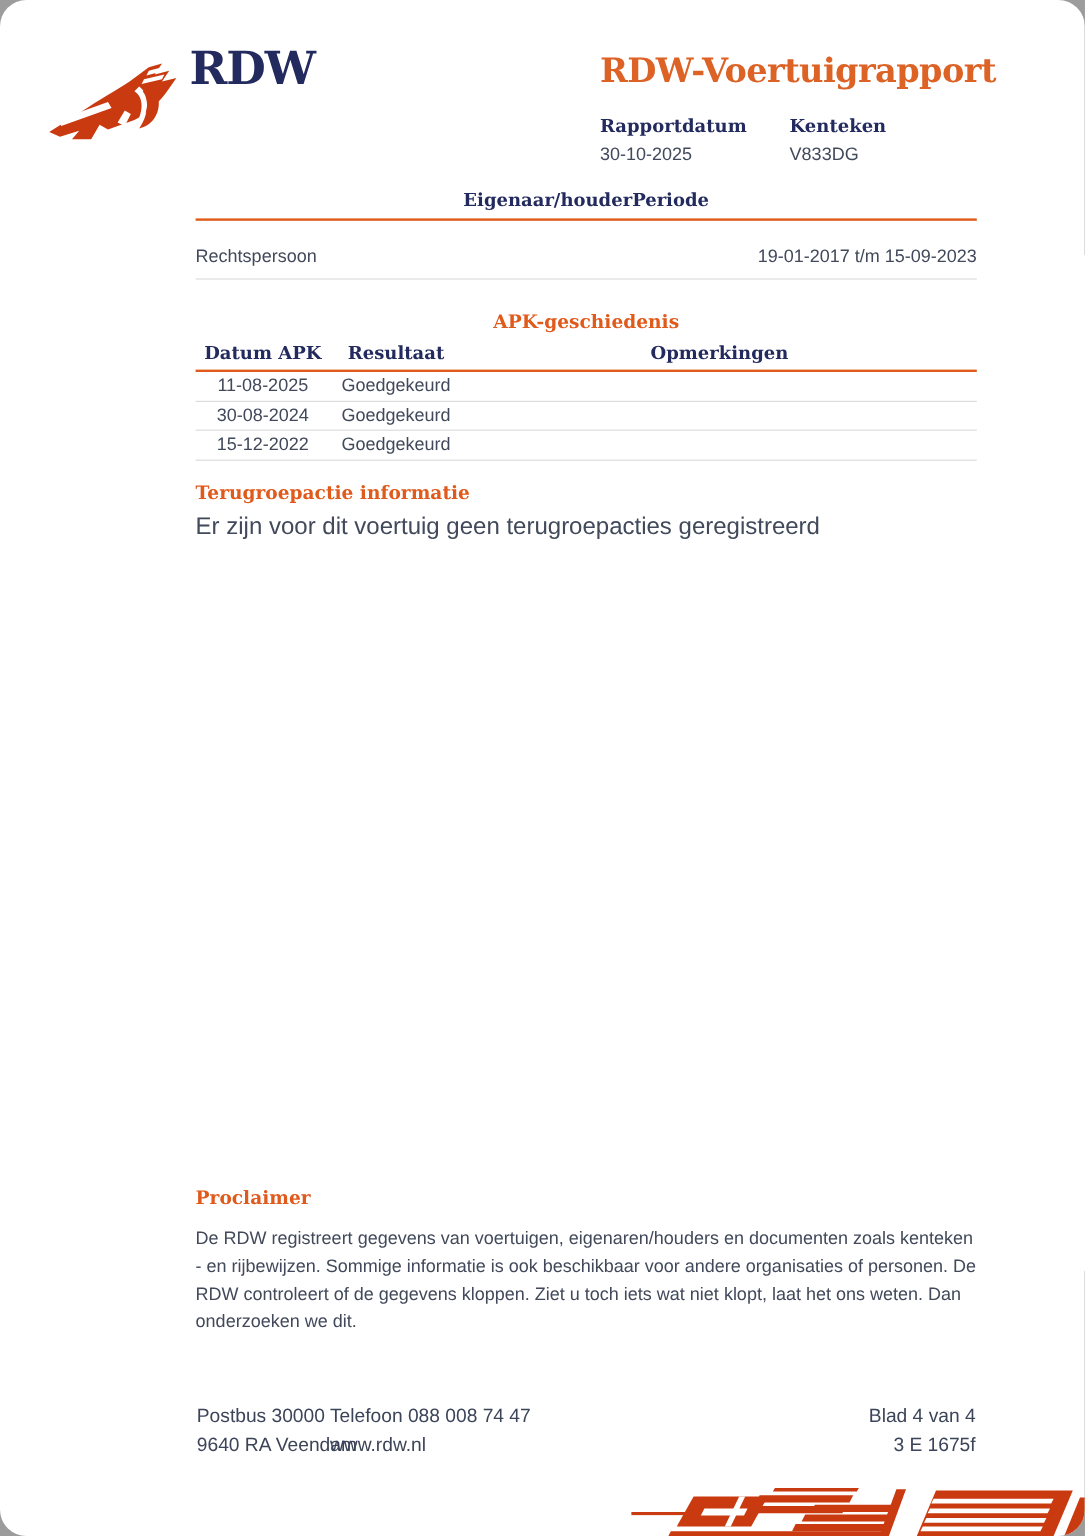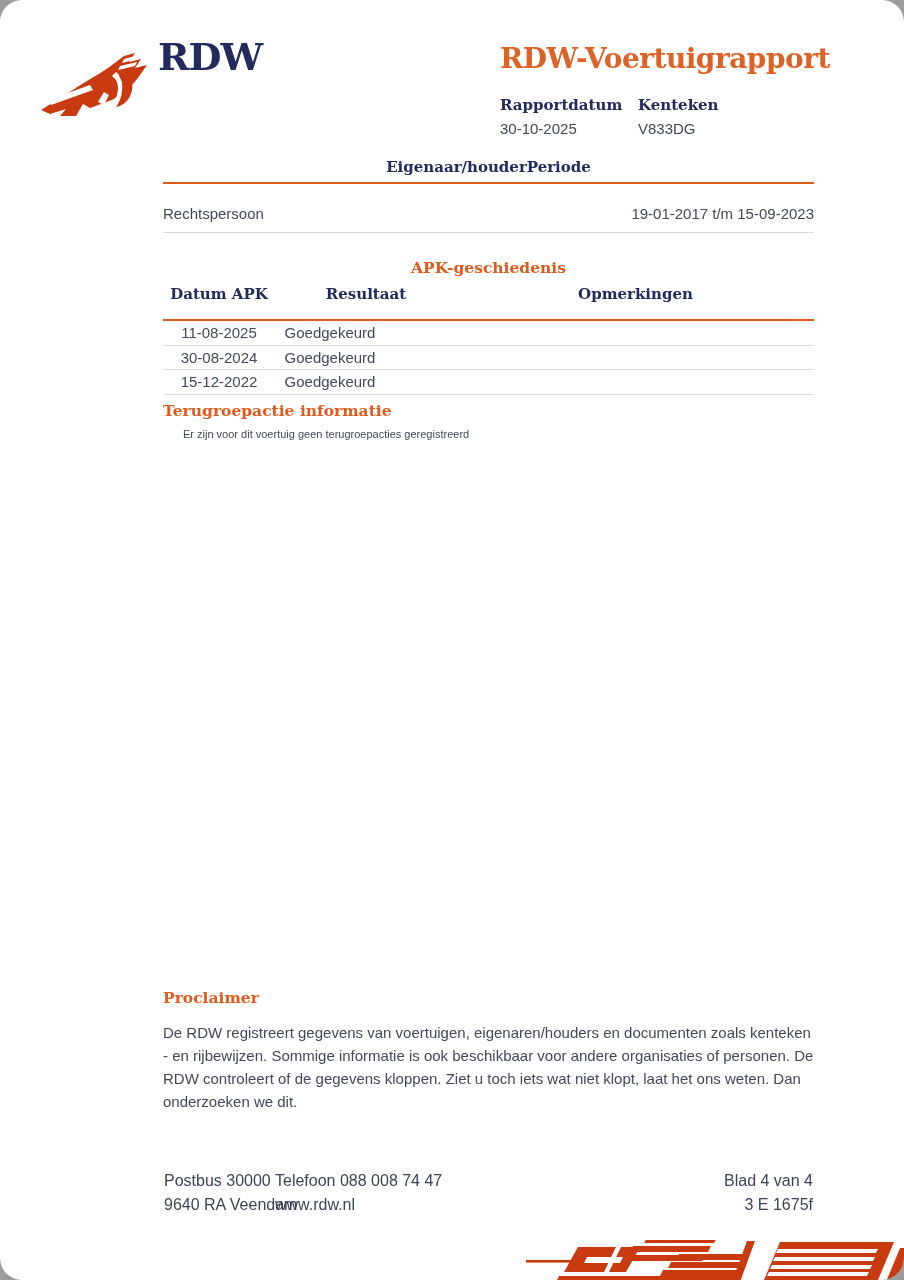--- a/index.html
+++ b/index.html
@@ -21,21 +21,21 @@
     font-family:"DejaVu Serif", serif;font-weight:700;
     font-size:38px;letter-spacing:-1px;color:var(--navy);
   }
   .doc-title{
     left:500px;top:42px;
     font-family:"DejaVu Serif", serif;font-weight:700;
     font-size:28px;letter-spacing:-0.5px;
     color:var(--accent-orange,#DC6226);
     white-space:nowrap;
   }
-  .meta{left:500px;top:96px;display:flex;}
+  .meta{left:500px;top:96px;display:flex;gap:20px;}
   .meta-block{width:138px;}
   .meta-label{font-family:"DejaVu Serif", serif;font-weight:700;font-size:15px;color:var(--navy);}
   .meta-value{font-size:15px;margin-top:6px;}
 
   
   .owner-section{left:163px;top:158px;width:651px;}
   .section-head-row{
     display:flex;justify-content:center;align-items:flex-end;
     font-family:"DejaVu Serif", serif;font-weight:700;font-size:15px;color:var(--navy);
     padding-bottom:6px;border-bottom:2.5px solid var(--heading-orange,#E05A1C);
@@ -49,32 +49,32 @@
   
   .apk-section{left:163px;top:258px;width:651px;text-align:center;}
   .sub-heading{
     font-family:"DejaVu Serif", serif;font-weight:700;
     font-size:15.5px;color:var(--heading-orange,#E05A1C);
   }
   .apk-header-row{
     margin-top:8px;
     display:grid;grid-template-columns:112px 110px 1fr;
     font-family:"DejaVu Serif", serif;font-weight:700;font-size:15px;color:var(--navy);
-    padding-bottom:16px;border-bottom:2.5px solid var(--heading-orange,#E05A1C);gap:36px;
+    padding-bottom:5px;border-bottom:2.5px solid var(--heading-orange,#E05A1C);
   }
   .apk-row{
     display:grid;grid-template-columns:112px 110px 1fr;
     font-size:15px;
     padding:3px 0 3.5px 0;
     border-bottom:1px solid var(--divider-gray,#DCDCDC);
   }
 
   
   .recall-section{left:163px;top:401px;width:651px;}
-  .recall-text{margin-top:8px;font-size:11px;margin-left:20px;}
+  .recall-text{margin-top:8px;font-size:20px;}
 
   
   .proclaimer-section{left:163px;top:988px;width:654px;}
   .proclaimer-text{margin-top:14px;font-size:15px;line-height:23px;}
 
   
   .footer-col{top:1169px;font-size:16px;line-height:24px;color:#3C4459;}
   .footer-col1{left:164px;}
   .footer-col2{left:275px;}
   .footer-col3{right:91px;text-align:right;}

